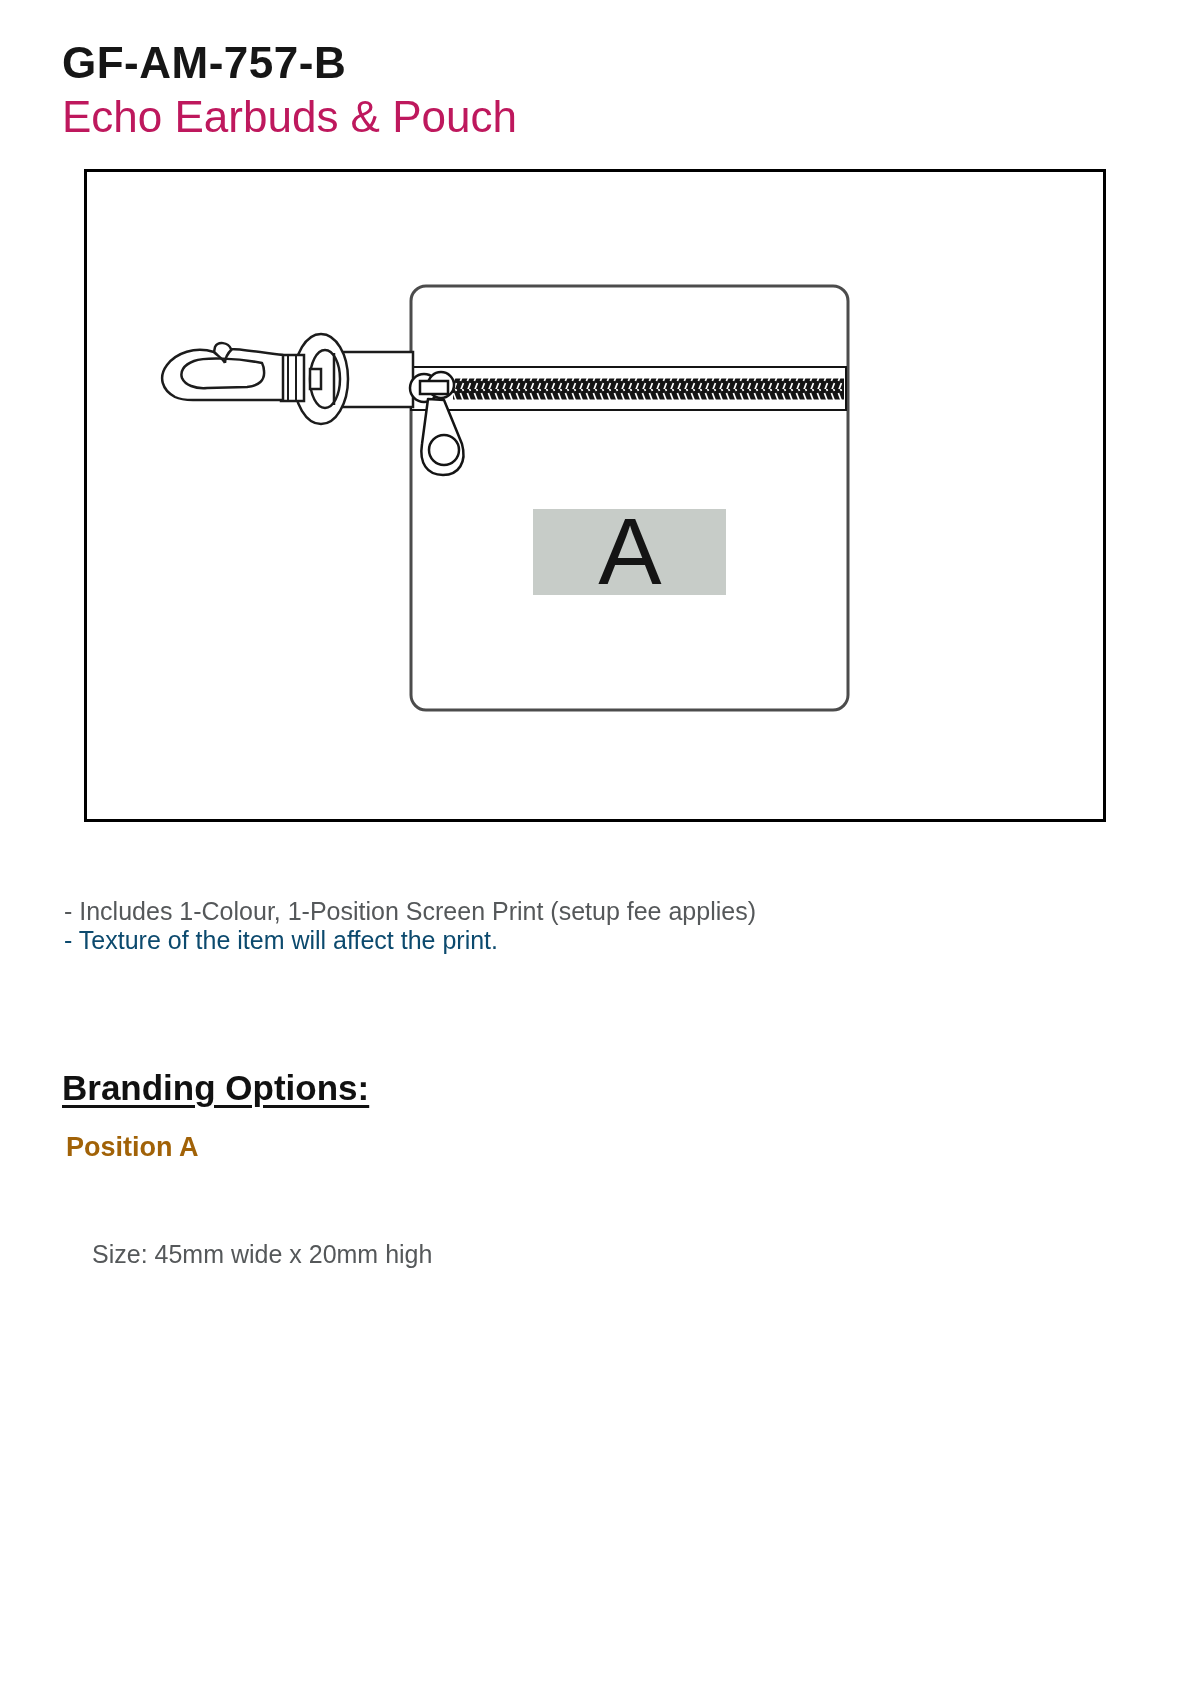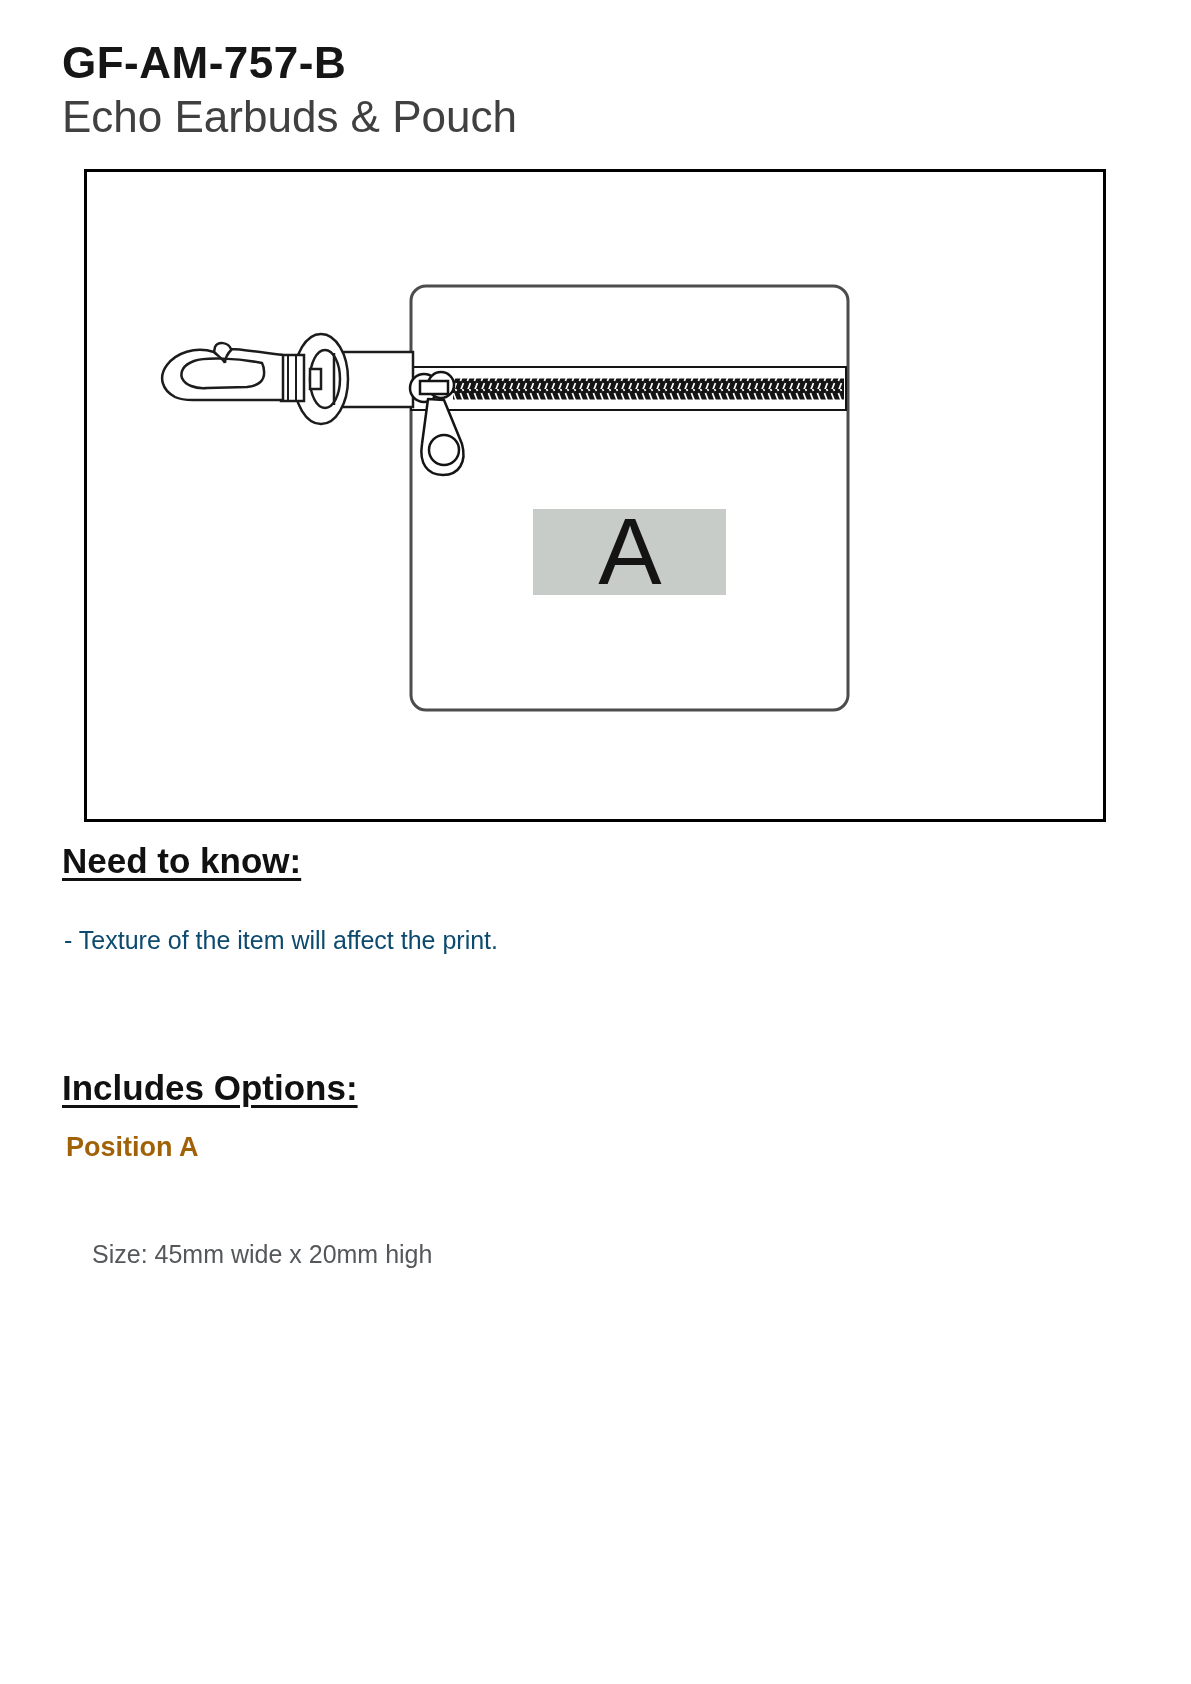--- a/index.html
+++ b/index.html
@@ -13,21 +13,21 @@
     border-radius:8px;
   }
   .abs{position:absolute;}
   .title{
     left:62px; top:38px;
     font-size:44px; font-weight:700; color:#161616;
     letter-spacing:0.5px;
   }
   .subtitle{
     left:62px; top:92px;
-    font-size:44px; font-weight:400; color:#404040;
+    font-size:44px; font-weight:400; color:#be185d;
   }
   .frame{
     left:84px; top:169px;
     width:1022px; height:653px;
     border:3px solid #000000;
     box-sizing:border-box;
     background:#ffffff;
   }
   .frame svg{display:block;width:100%;height:100%;}
   .section-heading{
@@ -109,20 +109,20 @@
       <circle cx="337" cy="216" r="14" fill="#ffffff" stroke="#141414" stroke-width="2.5"></circle>
       <circle cx="354" cy="213" r="13" fill="#ffffff" stroke="#141414" stroke-width="2.5"></circle>
       <rect x="333" y="209" width="28" height="13" fill="#ffffff" stroke="#141414" stroke-width="2.5"></rect>
 
       <path fill="#ffffff" stroke="#141414" stroke-width="2.5" stroke-linejoin="round" d="M341,227 L335,272 C332,291 340,303 356,303
                C372,303 380,290 375,272 L357,228 Z"></path>
       <circle cx="357" cy="278" r="15" fill="#ffffff" stroke="#141414" stroke-width="2.5"></circle>
     </svg>
   </div>
 
-  <div class="abs section-heading ntk-heading">Need to know:</div>
+  <div class="abs body-line ntk-line1">- Includes 1-Colour, 1-Position Screen Print (setup fee applies)</div>
   <div class="abs body-line ntk-line2">- Texture of the item will affect the print.</div>
 
-  <div class="abs section-heading branding-heading">Includes Options:</div>
+  <div class="abs section-heading branding-heading">Branding Options:</div>
   <div class="abs position-title">Position A</div>
   <div class="abs body-line bo-line2">Size: 45mm wide x 20mm high</div>
 
 </div>
 
 </body></html>

